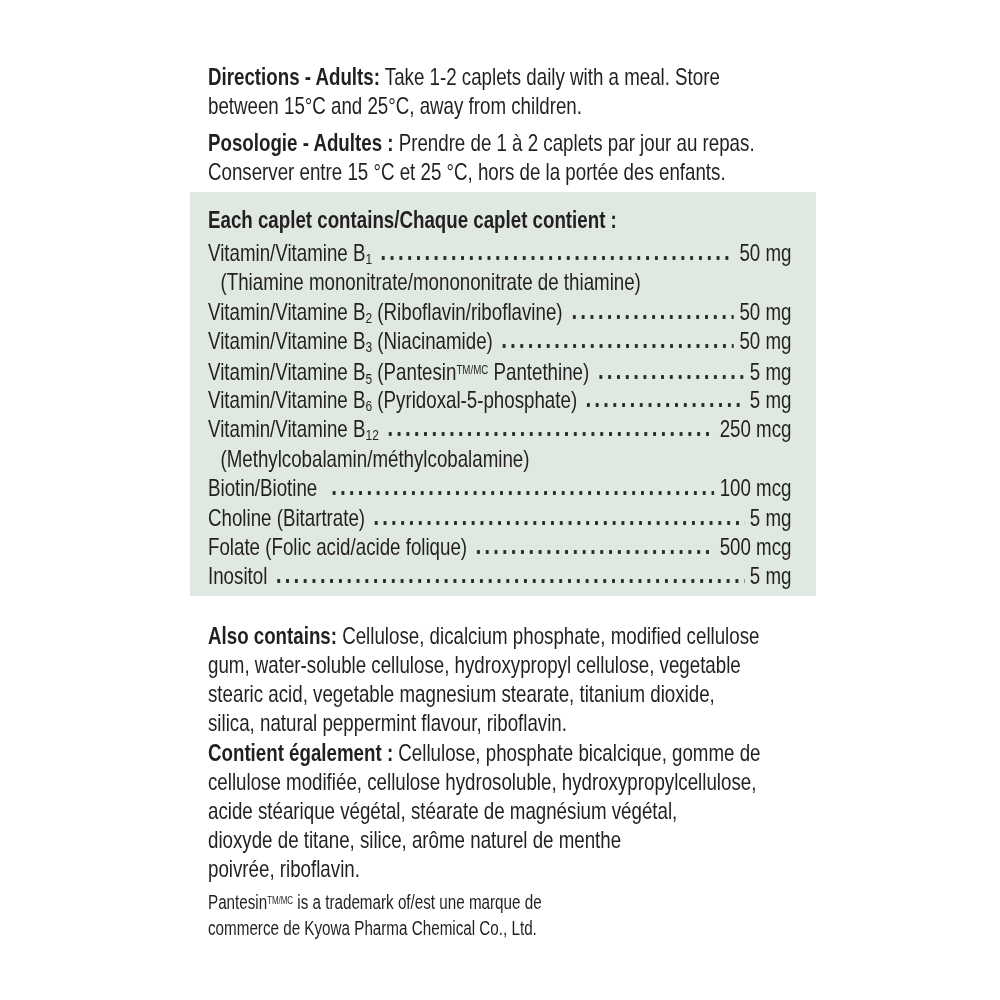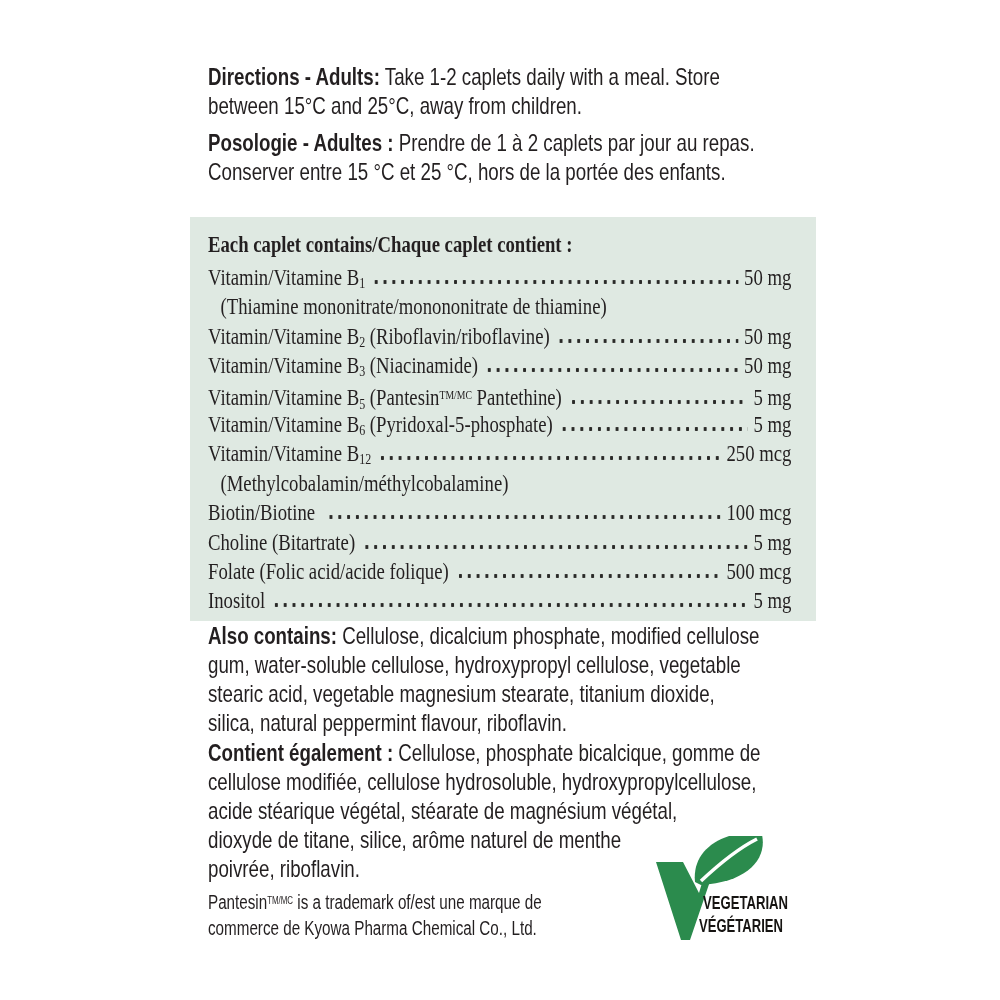--- a/index.html
+++ b/index.html
@@ -16,23 +16,22 @@
 
   p.para {
     position:absolute; left:18px; margin:0;
     font-size:24px; line-height:29px;
     white-space:pre; width:770px;
   }
   .lead { font-weight:bold; }
 
   
   .panel {
-    position:absolute; left:0; top:217px; width:626px; height:404px;
+    position:absolute; left:0; top:192px; width:626px; height:404px;
     background:var(--panel_bg, #dfe9e2);
-    font-family:Liberation Serif, serif;
   }
   .panel-inner { position:absolute; left:18px; top:12px; width:748px; }
   .panel-header {
     font-weight:bold; font-size:24px; line-height:31px;
     margin:0 0 3px 0; white-space:pre;
   }
   .ing-row {
     display:flex; align-items:baseline;
     font-size:24px; line-height:29.4px; height:29.4px; white-space:pre;
   }
@@ -97,23 +96,14 @@
 
   <p class="para cond" style="top:738px"><span class="lead">Contient également :</span><span> Cellulose, phosphate bicalcique, gomme de
 cellulose modifiée, cellulose hydrosoluble, hydroxypropylcellulose,
 acide stéarique végétal, stéarate de magnésium végétal,
 dioxyde de titane, silice, arôme naturel de menthe
 poivrée, riboflavin.</span></p>
 
   <p class="para cond tm-para" style="top:888px">Pantesin<sup>TM/MC</sup> is a trademark of/est une marque de
 commerce de Kyowa Pharma Chemical Co., Ltd.</p>
 
-  <div class="veg-logo">
-    <svg width="140" height="118" viewBox="0 0 140 118">
-      <path d="M1 26 L28 26 L44 57 L58 10 L66 13 L35 104 L26 104 Z" fill="var(--badge_green, #2b8b4d)"></path>
-      <path d="M40 46 C37 16 62 -4 106 -5 C114 20 96 46 46 49 Z" fill="var(--badge_green, #2b8b4d)"></path>
-      <path d="M46 45 C62 30 80 14 102 3" stroke="#ffffff" stroke-width="3.5" fill="none"></path>
-      <text x="48" y="73" font-size="19" textLength="85" lengthAdjust="spacingAndGlyphs">VEGETARIAN</text>
-      <text x="44" y="96" font-size="19" textLength="84" lengthAdjust="spacingAndGlyphs">VÉGÉTARIEN</text>
-    </svg>
-  </div>
 
 </div>
 
 </body></html>

